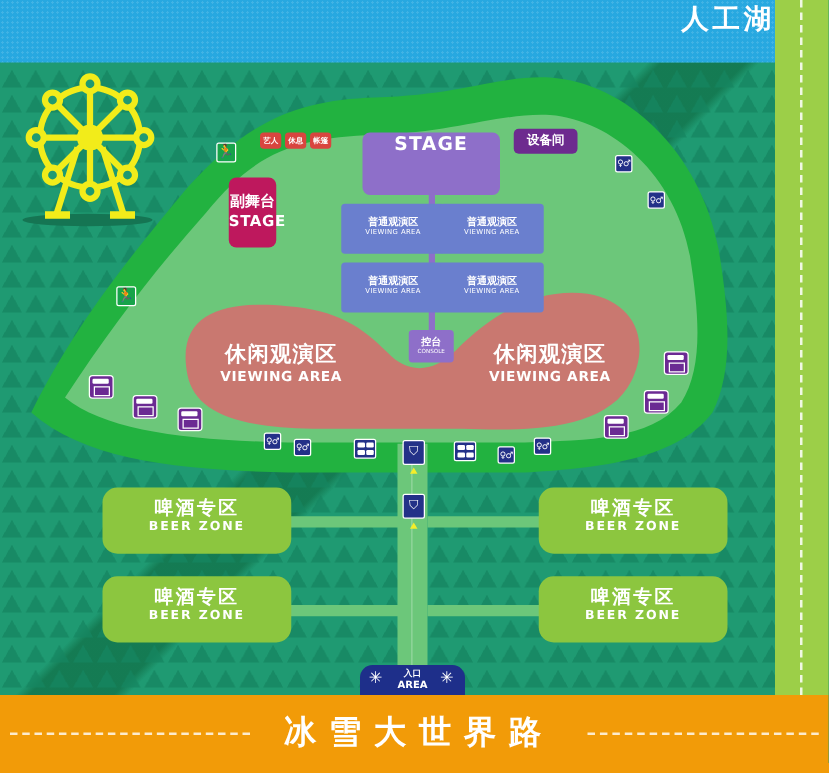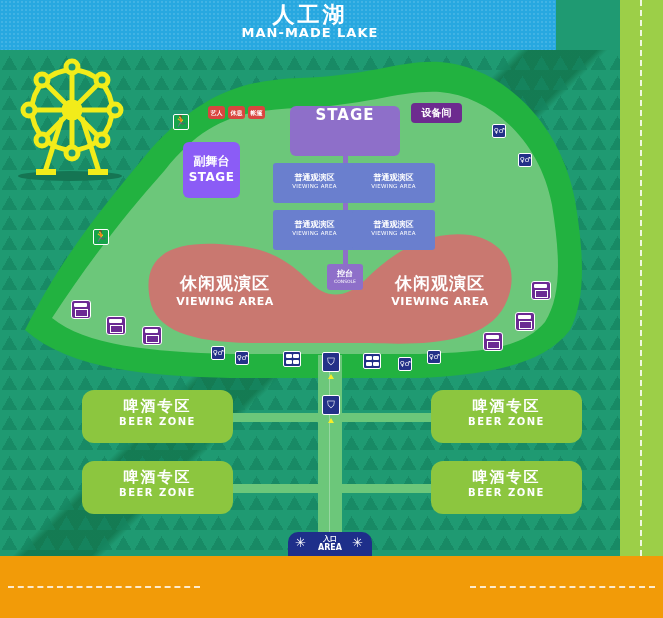--- a/index.html
+++ b/index.html
@@ -2,23 +2,23 @@
 <html><head>
 <meta charset="utf-8">
 <style>
   * { box-sizing: border-box; margin: 0; padding: 0; }
   html, body { width: 663px; height: 618px; overflow: hidden; }
   body { position: relative; font-family: "DejaVu Sans", "Liberation Sans", sans-serif; background: #1f9a72; }
 
   .abs { position: absolute; }
 
   
-  #lake { left: 0; top: 0; width: 556px; height: 50px; background: #27a8e0;
+  #lake { left: 0; top: 0; width: 620px; height: 50px; background: #27a8e0;
     background-image: radial-gradient(rgba(255,255,255,0.12) 0.8px, transparent 1px);
-    background-size: 4px 4px; text-align: center; color: #fff; }
+    background-size: 4px 4px; text-align: right; color: #fff; }
   #lake .zh { position: absolute; top: 0px; left: 0; width: 620px; font-size: 22px; font-weight: bold; letter-spacing: 3px; }
   #lake .en { position: absolute; top: 25px; left: 0; width: 620px; font-size: 13px; font-weight: bold; letter-spacing: 1px; }
 
   
   #forest { left: 0; top: 50px; width: 620px; height: 506px; background-color: #1f9a72;
     background-image: linear-gradient(135deg, transparent 46%, rgba(16,110,70,0.7) 47%, rgba(16,110,70,0.7) 53%, transparent 54%);
   }
   #forest-tri { left: 0; top: 50px; width: 620px; height: 506px;
     background-image:
       conic-gradient(from 150deg at 50% 30%, #158560 0deg 60deg, transparent 60deg);
@@ -37,21 +37,21 @@
 
   
   #park { left: 0; top: 0; }
 
   
   .box { position: absolute; border-radius: 5px; color: #fff; text-align: center; font-weight: bold; }
   .main-stage { left: 290px; top: 106px; width: 110px; height: 50px; background: #8e6fc9; border-radius: 6px; }
   .main-stage .zh { font-size: 15px; margin-top: 5px; letter-spacing: 1px; }
   .main-stage .en { font-size: 15px; letter-spacing: 1px; }
 
-  .side-stage { left: 183px; top: 142px; width: 57px; height: 56px; background: #8b5cf6; border-radius: 6px; }
+  .side-stage { left: 183px; top: 142px; width: 38px; height: 56px; background: #be185d; border-radius: 6px; }
   .side-stage .zh { font-size: 12px; margin-top: 11px; }
   .side-stage .en { font-size: 12px; letter-spacing: 0.5px; }
 
   .equip { left: 411px; top: 103px; width: 51px; height: 20px; background: #6d2b8f; font-size: 10px; line-height: 20px; border-radius: 4px; }
 
   .artist-tag { top: 106px; width: 17px; height: 13px; background: #d9453f; font-size: 6px; line-height: 13px; border-radius: 3px; }
 
   .view-box { width: 83px; height: 40px; background: #6a7fce; border-radius: 3px; }
   .view-box .zh { font-size: 8px; margin-top: 9px; }
   .view-box .en { font-size: 5.5px; letter-spacing: 0.3px; font-weight: normal; }
@@ -92,21 +92,20 @@
   .arrow { width: 0; height: 0; border-left: 3px solid transparent; border-right: 3px solid transparent; border-bottom: 5px solid #f5ee2a; }
 </style>
 </head>
 <body>
 
 <div id="forest" class="abs"></div>
 <div id="forest-tri" class="abs"></div>
 
 <div id="lake" class="abs">
   <div class="zh">人工湖</div>
-  <div class="en">MAN-MADE LAKE</div>
 </div>
 
 <div id="road-right" class="abs">
   <div class="dash"></div>
 </div>
 
 <svg id="park" class="abs" width="620" height="556" viewBox="0 0 620 556">
 
   <path d="M25,330 C60,260 100,210 150,150 C200,95 240,80 300,78 C370,76 400,60 440,62 C500,66 560,120 575,200 C585,260 585,300 570,330 C540,370 470,375 420,378 L340,378 L340,372 L320,372 L320,378 L230,378 C150,376 70,370 25,330 Z" fill="#22b240"></path>
 
@@ -248,14 +247,15 @@
 
 <div class="abs inlet">
   <span class="snow" style="left:7px">✳</span>
   <span class="zh">入口</span>
   <span class="en">AREA</span>
   <span class="snow" style="left:64px">✳</span>
 </div>
 
 <div id="road-bottom" class="abs">
   <div class="dash-l"></div>
+  <div class="lbl">冰雪大世界路</div>
   <div class="dash-r"></div>
 </div>
 
 </body></html>

